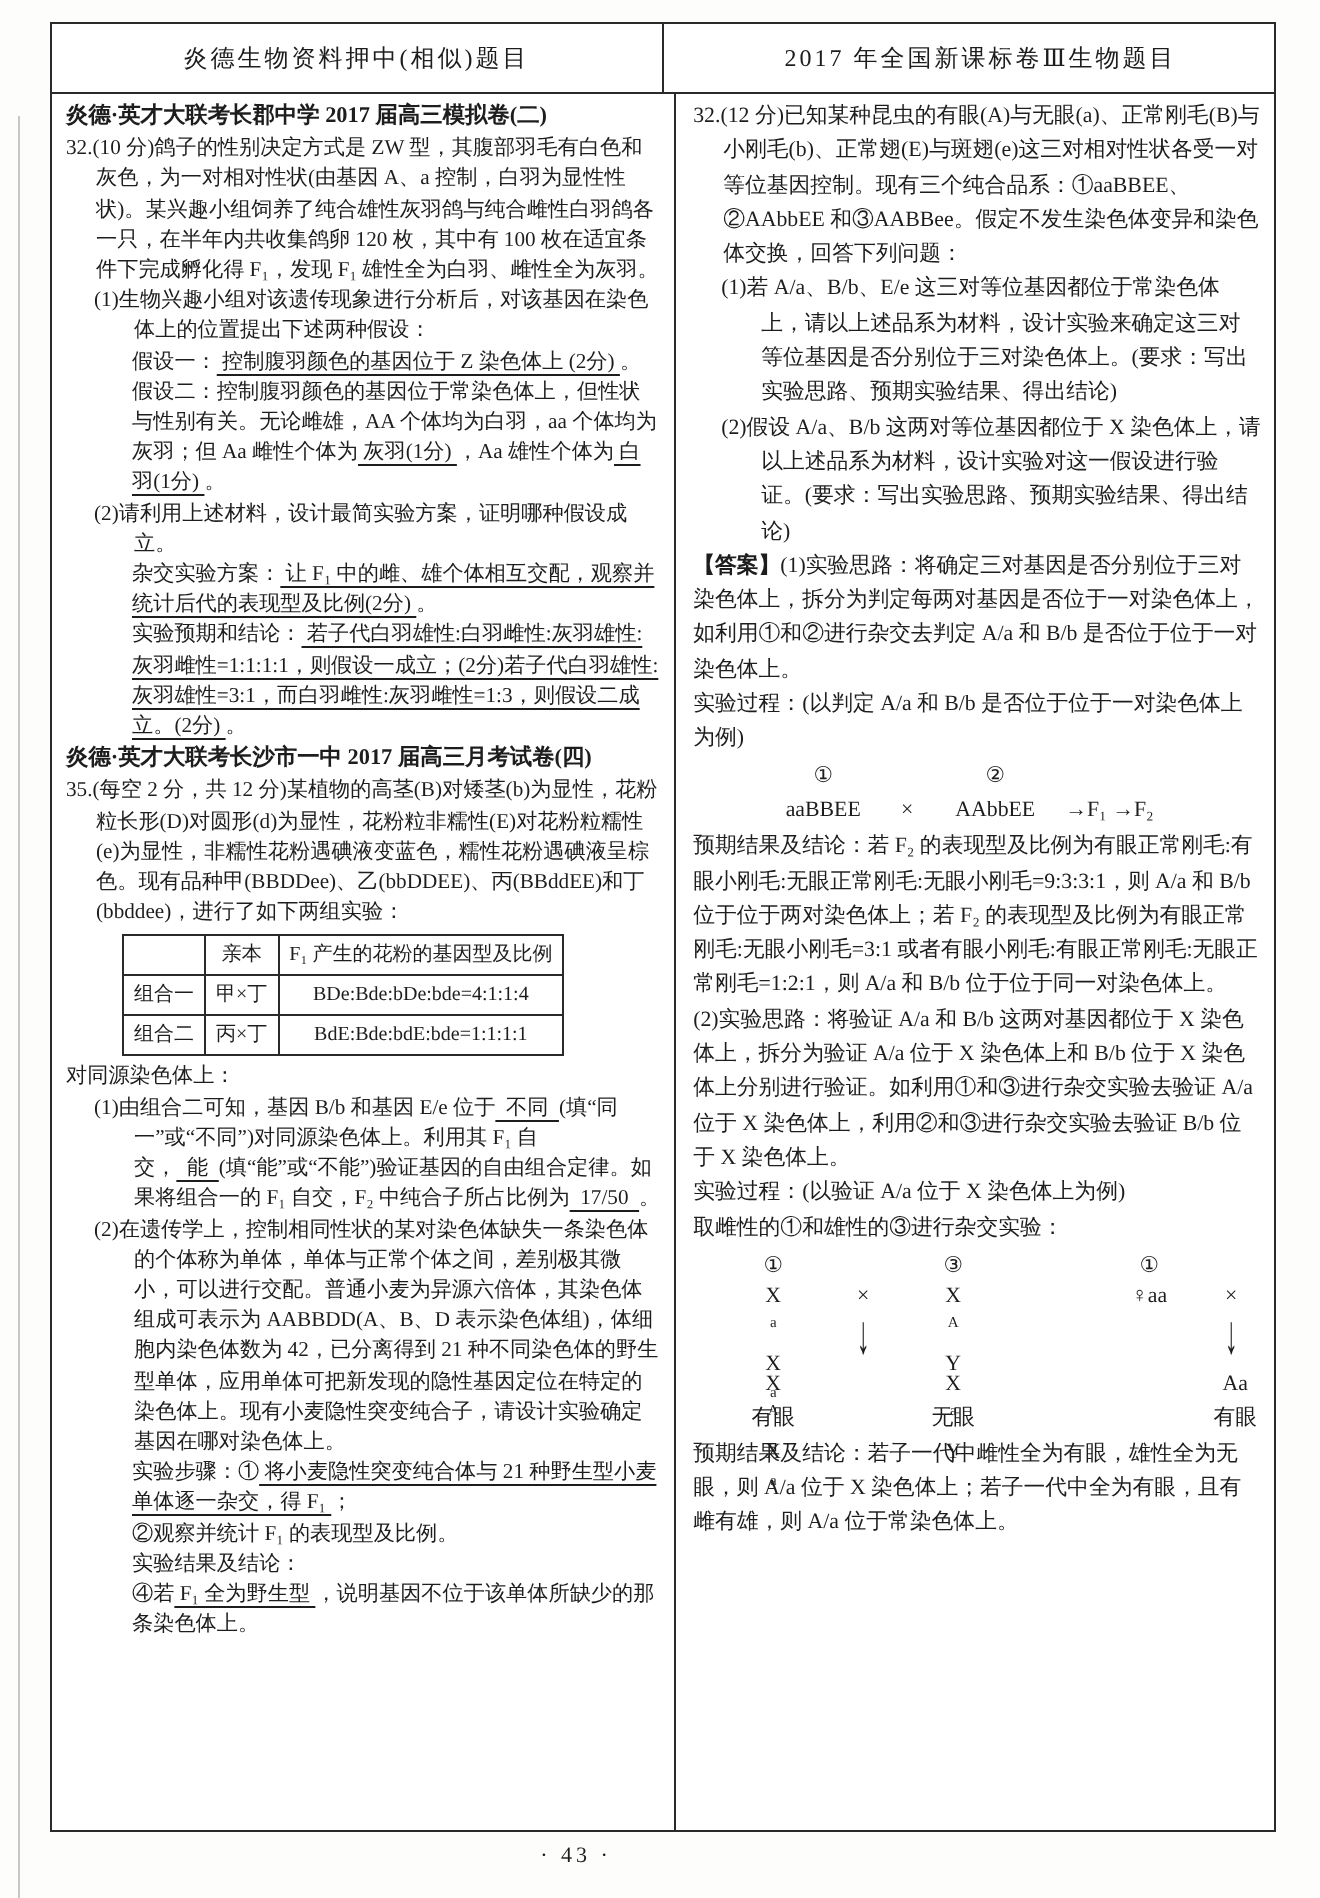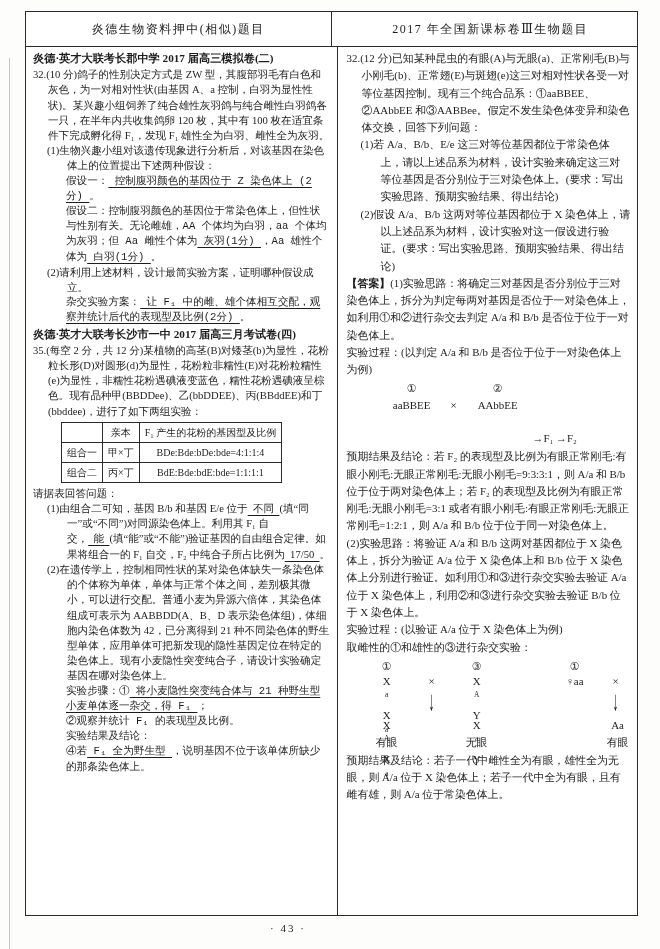--- a/index.html
+++ b/index.html
@@ -21,39 +21,39 @@
   .header-cell.hl{width:51%;border-right:1.6px solid #2a2a2a;box-sizing:border-box;}
   .header-cell.hr{width:49%;}
   .body-row{flex:1;display:flex;overflow:hidden;}
   .col{box-sizing:border-box;padding:3px 6px 2px 7px;}
   .col.cleft{width:51%;border-right:1.6px solid #2a2a2a;font-size:10.6px;line-height:15.2px;}
   .col.cright{width:49%;font-size:10.9px;line-height:17.3px;padding-left:9px;}
   p{margin:0;}
   .sec-title{font-weight:bold;font-size:11.2px;margin:1px 0 1px 0;}
   .q{padding-left:15px;text-indent:-15px;}
   .item{margin-left:14px;padding-left:20px;text-indent:-20px;}
-  .inner{margin-left:33px;font-family:Liberation Mono, monospace;}
+  .inner{margin-left:33px;}
   .u{text-decoration:underline;text-underline-offset:2.5px;}
   .b{font-weight:bold;}
   sup{font-size:7.5px;line-height:0;vertical-align:super;}
   
   table.exp{border-collapse:collapse;margin:3px 0 3px 28px;font-size:10px;line-height:13px;}
   table.exp td,table.exp th{border:1px solid #2a2a2a;padding:3px 5px;text-align:center;font-weight:normal;}
   
   .cross1{margin:1px 0 1px 36px;}
   .cross1 .r1{display:flex;}
   .cross1 .r1 span{display:inline-block;text-align:center;}
   .cross1 .l1{width:58px;}
   .cross1 .lmid{width:26px;}
   .cross1 .l2{width:62px;}
   .cross1 .r2{display:flex;}
   .cross1 .p1{width:58px;text-align:center;}
   .cross1 .px{width:26px;text-align:center;}
   .cross1 .p2{width:62px;text-align:center;}
-  .cross1 .tail{margin-left:4px;margin-top:33px;}
+  .cross1 .tail{margin-left:4px;}
   
   .diagrams{display:flex;gap:46px;margin:2px 0 2px 12px;}
   .pd{display:grid;grid-template-rows:15px 17px 27px 17px 16px;text-align:center;}
   .pd.pleft{grid-template-columns:56px 34px 56px;}
   .pd.pright{grid-template-columns:48px 34px 52px;}
   .pd span{display:block;}
   .arrow{display:inline-block;transform:scaleY(2.1);transform-origin:center 40%;font-size:13px;}
   .span3{grid-column:1 / span 3;}
   .footer{position:absolute;left:0;top:922px;width:576px;text-align:center;font-size:11px;letter-spacing:2px;}
 </style>
@@ -72,20 +72,21 @@
   <div class="body-row">
 
     <div class="col cleft">
       <p class="sec-title">炎德·英才大联考长郡中学 2017 届高三模拟卷(二)</p>
       <p class="q">32.(10 分)鸽子的性别决定方式是 ZW 型，其腹部羽毛有白色和灰色，为一对相对性状(由基因 A、a 控制，白羽为显性性状)。某兴趣小组饲养了纯合雄性灰羽鸽与纯合雌性白羽鸽各一只，在半年内共收集鸽卵 120 枚，其中有 100 枚在适宜条件下完成孵化得 F₁，发现 F₁ 雄性全为白羽、雌性全为灰羽。</p>
       <p class="item">(1)生物兴趣小组对该遗传现象进行分析后，对该基因在染色体上的位置提出下述两种假设：</p>
       <p class="inner"><span>假设一：</span><span class="u">&nbsp;控制腹羽颜色的基因位于 Z 染色体上&nbsp;(2分)&nbsp;</span><span>。</span></p>
       <p class="inner"><span>假设二：控制腹羽颜色的基因位于常染色体上，但性状与性别有关。无论雌雄，AA 个体均为白羽，aa 个体均为灰羽；但 Aa 雌性个体为</span><span class="u">&nbsp;灰羽(1分)&nbsp;</span><span>，Aa 雄性个体为</span><span class="u">&nbsp;白羽(1分)&nbsp;</span><span>。</span></p>
       <p class="item">(2)请利用上述材料，设计最简实验方案，证明哪种假设成立。</p>
       <p class="inner"><span>杂交实验方案：</span><span class="u">&nbsp;让 F₁ 中的雌、雄个体相互交配，观察并统计后代的表现型及比例(2分)&nbsp;</span><span>。</span></p>
+      <p class="inner"><span>实验预期和结论：</span><span class="u">&nbsp;若子代白羽雄性:白羽雌性:灰羽雄性:灰羽雌性=1:1:1:1，则假设一成立；(2分)若子代白羽雄性:灰羽雄性=3:1，而白羽雌性:灰羽雌性=1:3，则假设二成立。(2分)&nbsp;</span><span>。</span></p>
 
       <p class="sec-title">炎德·英才大联考长沙市一中 2017 届高三月考试卷(四)</p>
       <p class="q">35.(每空 2 分，共 12 分)某植物的高茎(B)对矮茎(b)为显性，花粉粒长形(D)对圆形(d)为显性，花粉粒非糯性(E)对花粉粒糯性(e)为显性，非糯性花粉遇碘液变蓝色，糯性花粉遇碘液呈棕色。现有品种甲(BBDDee)、乙(bbDDEE)、丙(BBddEE)和丁(bbddee)，进行了如下两组实验：</p>
 
       <table class="exp">
         <tbody>
           <tr>
             <th></th>
             <th>亲本</th>
             <th>F₁ 产生的花粉的基因型及比例</th>
@@ -96,21 +97,21 @@
             <td>BDe:Bde:bDe:bde=4:1:1:4</td>
           </tr>
           <tr>
             <td>组合二</td>
             <td>丙×丁</td>
             <td>BdE:Bde:bdE:bde=1:1:1:1</td>
           </tr>
         </tbody>
       </table>
 
-      <p>请据表回答问题：</p>
+      <p>对同源染色体上：</p>
       <p class="item"><span>(1)由组合二可知，基因 B/b 和基因 E/e 位于</span><span class="u">&nbsp;&nbsp;不同&nbsp;&nbsp;</span><span>(填“同一”或“不同”)对同源染色体上。利用其 F₁ 自交，</span><span class="u">&nbsp;&nbsp;能&nbsp;&nbsp;</span><span>(填“能”或“不能”)验证基因的自由组合定律。如果将组合一的 F₁ 自交，F₂ 中纯合子所占比例为</span><span class="u">&nbsp;&nbsp;17/50&nbsp;&nbsp;</span><span>。</span></p>
       <p class="item">(2)在遗传学上，控制相同性状的某对染色体缺失一条染色体的个体称为单体，单体与正常个体之间，差别极其微小，可以进行交配。普通小麦为异源六倍体，其染色体组成可表示为 AABBDD(A、B、D 表示染色体组)，体细胞内染色体数为 42，已分离得到 21 种不同染色体的野生型单体，应用单体可把新发现的隐性基因定位在特定的染色体上。现有小麦隐性突变纯合子，请设计实验确定基因在哪对染色体上。</p>
       <p class="inner"><span>实验步骤：①</span><span class="u">&nbsp;将小麦隐性突变纯合体与 21 种野生型小麦单体逐一杂交，得 F₁&nbsp;</span><span>；</span></p>
       <p class="inner">②观察并统计 F₁ 的表现型及比例。</p>
       <p class="inner">实验结果及结论：</p>
       <p class="inner"><span>④若</span><span class="u">&nbsp;F₁ 全为野生型&nbsp;</span><span>，说明基因不位于该单体所缺少的那条染色体上。</span></p>
     </div>
 
     <div class="col cright">
       <p class="q">32.(12 分)已知某种昆虫的有眼(A)与无眼(a)、正常刚毛(B)与小刚毛(b)、正常翅(E)与斑翅(e)这三对相对性状各受一对等位基因控制。现有三个纯合品系：①aaBBEE、②AAbbEE 和③AABBee。假定不发生染色体变异和染色体交换，回答下列问题：</p>

